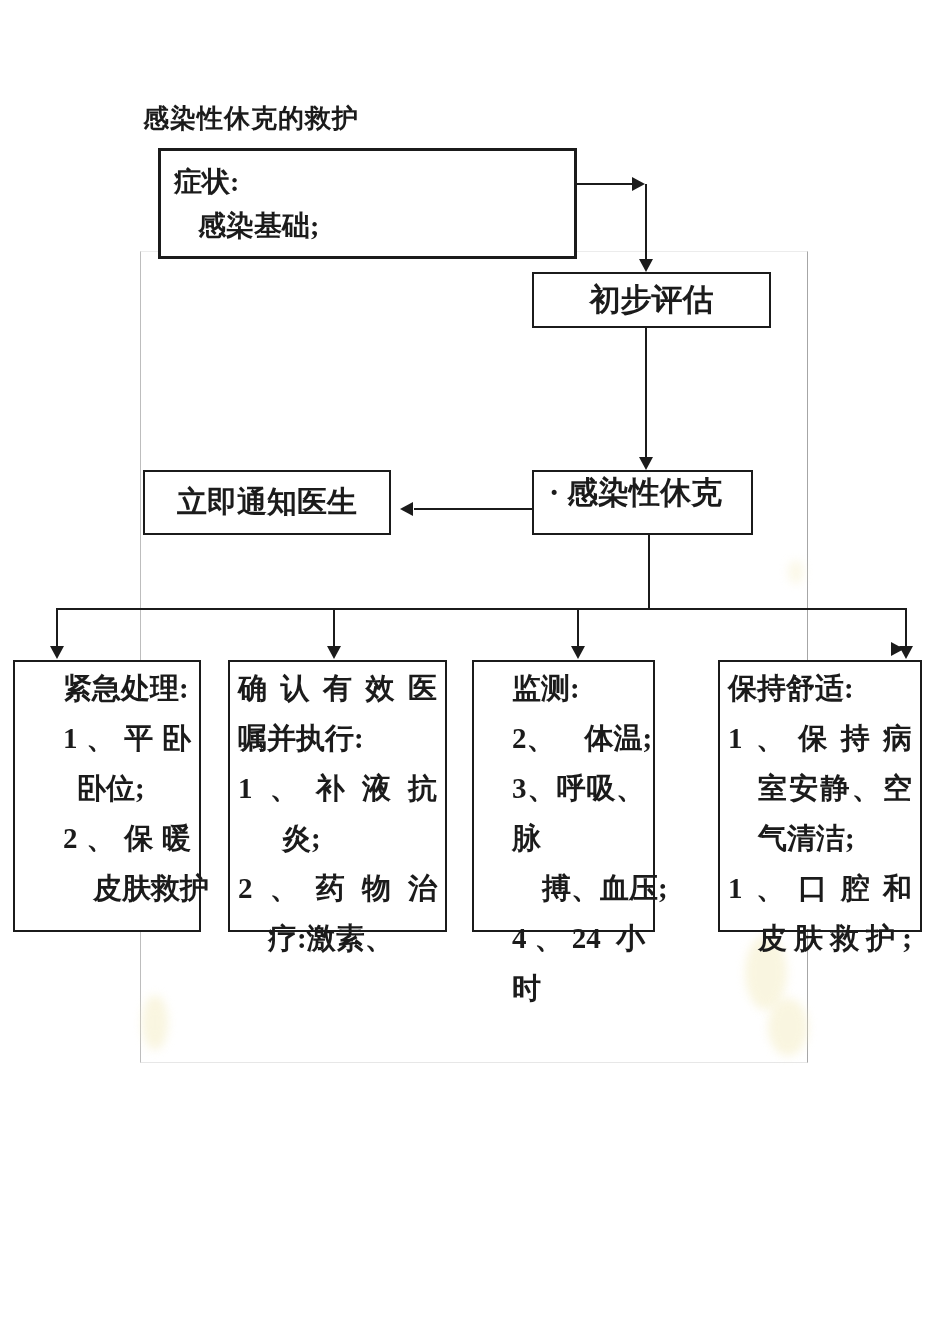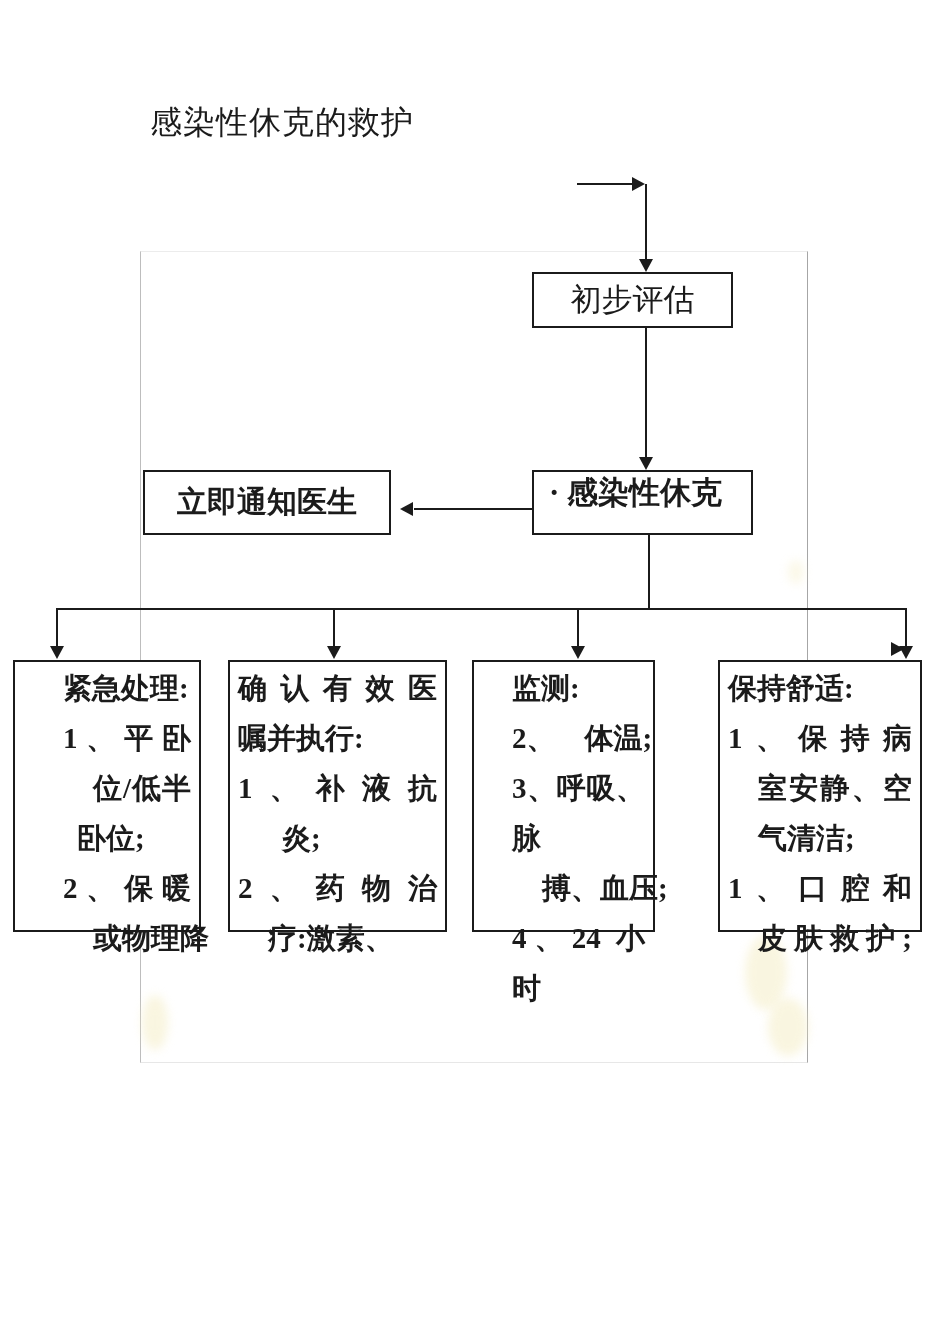--- a/index.html
+++ b/index.html
@@ -8,32 +8,32 @@
     font-family:"Liberation Serif","DejaVu Serif",serif;color:#1b1b1b;
   }
   
   .frame{
     position:absolute;left:140px;top:251px;width:668px;height:812px;
     border-top:1px solid #ececec;border-bottom:1px solid #e7e7e7;
     border-left:1px solid #bdbdbd;border-right:1px solid #a6a6a6;
     z-index:0;box-sizing:border-box;
   }
   .title{
-    position:absolute;left:150px;top:101px;font-size:32px;font-weight:normal;
+    position:absolute;left:143px;top:101px;font-size:26px;font-weight:bold;
     letter-spacing:1px;z-index:3;white-space:nowrap;
   }
   
   .box{
     position:absolute;background:#fff;border:2px solid #1b1b1b;
     box-sizing:border-box;z-index:2;
   }
   #symptom-box{left:158px;top:148px;width:419px;height:111px;border-width:3px;font-size:28px;font-weight:600;}
   #symptom-box .l1{padding:9px 0 0 13px;line-height:44px;}
   #symptom-box .l2{padding-left:37px;line-height:44px;}
-  #assess-box{left:532px;top:272px;width:201px;height:56px;font-size:31px;font-weight:400;
+  #assess-box{left:532px;top:272px;width:239px;height:56px;font-size:31px;font-weight:700;
     display:flex;align-items:center;justify-content:center;}
   #notify-box{left:143px;top:470px;width:248px;height:65px;font-size:30px;font-weight:600;
     display:flex;align-items:center;justify-content:center;}
   #shock-box{left:532px;top:470px;width:221px;height:65px;font-size:31px;font-weight:600;
     display:flex;padding-left:15px;}
   
   .bbox{top:660px;height:272px;font-size:29px;font-weight:600;overflow:visible;}
   .bbox .txt{padding:1px 8px 0 8px;}
   .bbox .txt>div{line-height:50px;white-space:nowrap;}
   .bbox .txt>div.j{white-space:normal;text-align:justify;text-align-last:justify;}
@@ -88,41 +88,44 @@
   <div class="vl" style="left:56px;top:610px;height:37px;"></div>
   <div class="ad" style="left:50px;top:646px;"></div>
   <div class="vl" style="left:333px;top:610px;height:37px;"></div>
   <div class="ad" style="left:327px;top:646px;"></div>
   <div class="vl" style="left:577px;top:610px;height:37px;"></div>
   <div class="ad" style="left:571px;top:646px;"></div>
   <div class="vl" style="left:905px;top:610px;height:37px;"></div>
   <div class="ad" style="left:899px;top:646px;"></div>
   <div class="ar" style="left:891px;top:642px;"></div>
 
+  <div class="box" id="symptom-box">
+    <div class="l1">症状:</div>
+    <div class="l2">感染基础;</div>
+  </div>
 
   <div class="box" id="assess-box">
     <span>初步评估</span>
   </div>
 
   <div class="box" id="notify-box">
     <span>立即通知医生</span>
   </div>
 
   <div class="box" id="shock-box">
     <span>· 感染性休克</span>
   </div>
 
   <div class="box bbox" id="b-emergency">
     <div class="txt">
       <div class="p">紧急处理:</div>
       <div class="j">1、平卧</div>
-      <div class="i1 j">位/低半</div>
       <div class="i05">卧位;</div>
       <div class="j">2、保暖</div>
-      <div class="i1">或物理降</div>
+      <div class="i1">皮肤救护</div>
     </div>
   </div>
 
   <div class="box bbox" id="b-orders">
     <div class="txt">
       <div class="j">确认有效医</div>
       <div class="p">嘱并执行:</div>
       <div class="j">1、补液抗</div>
       <div class="i15">炎;</div>
       <div class="j">2、药物治</div>

